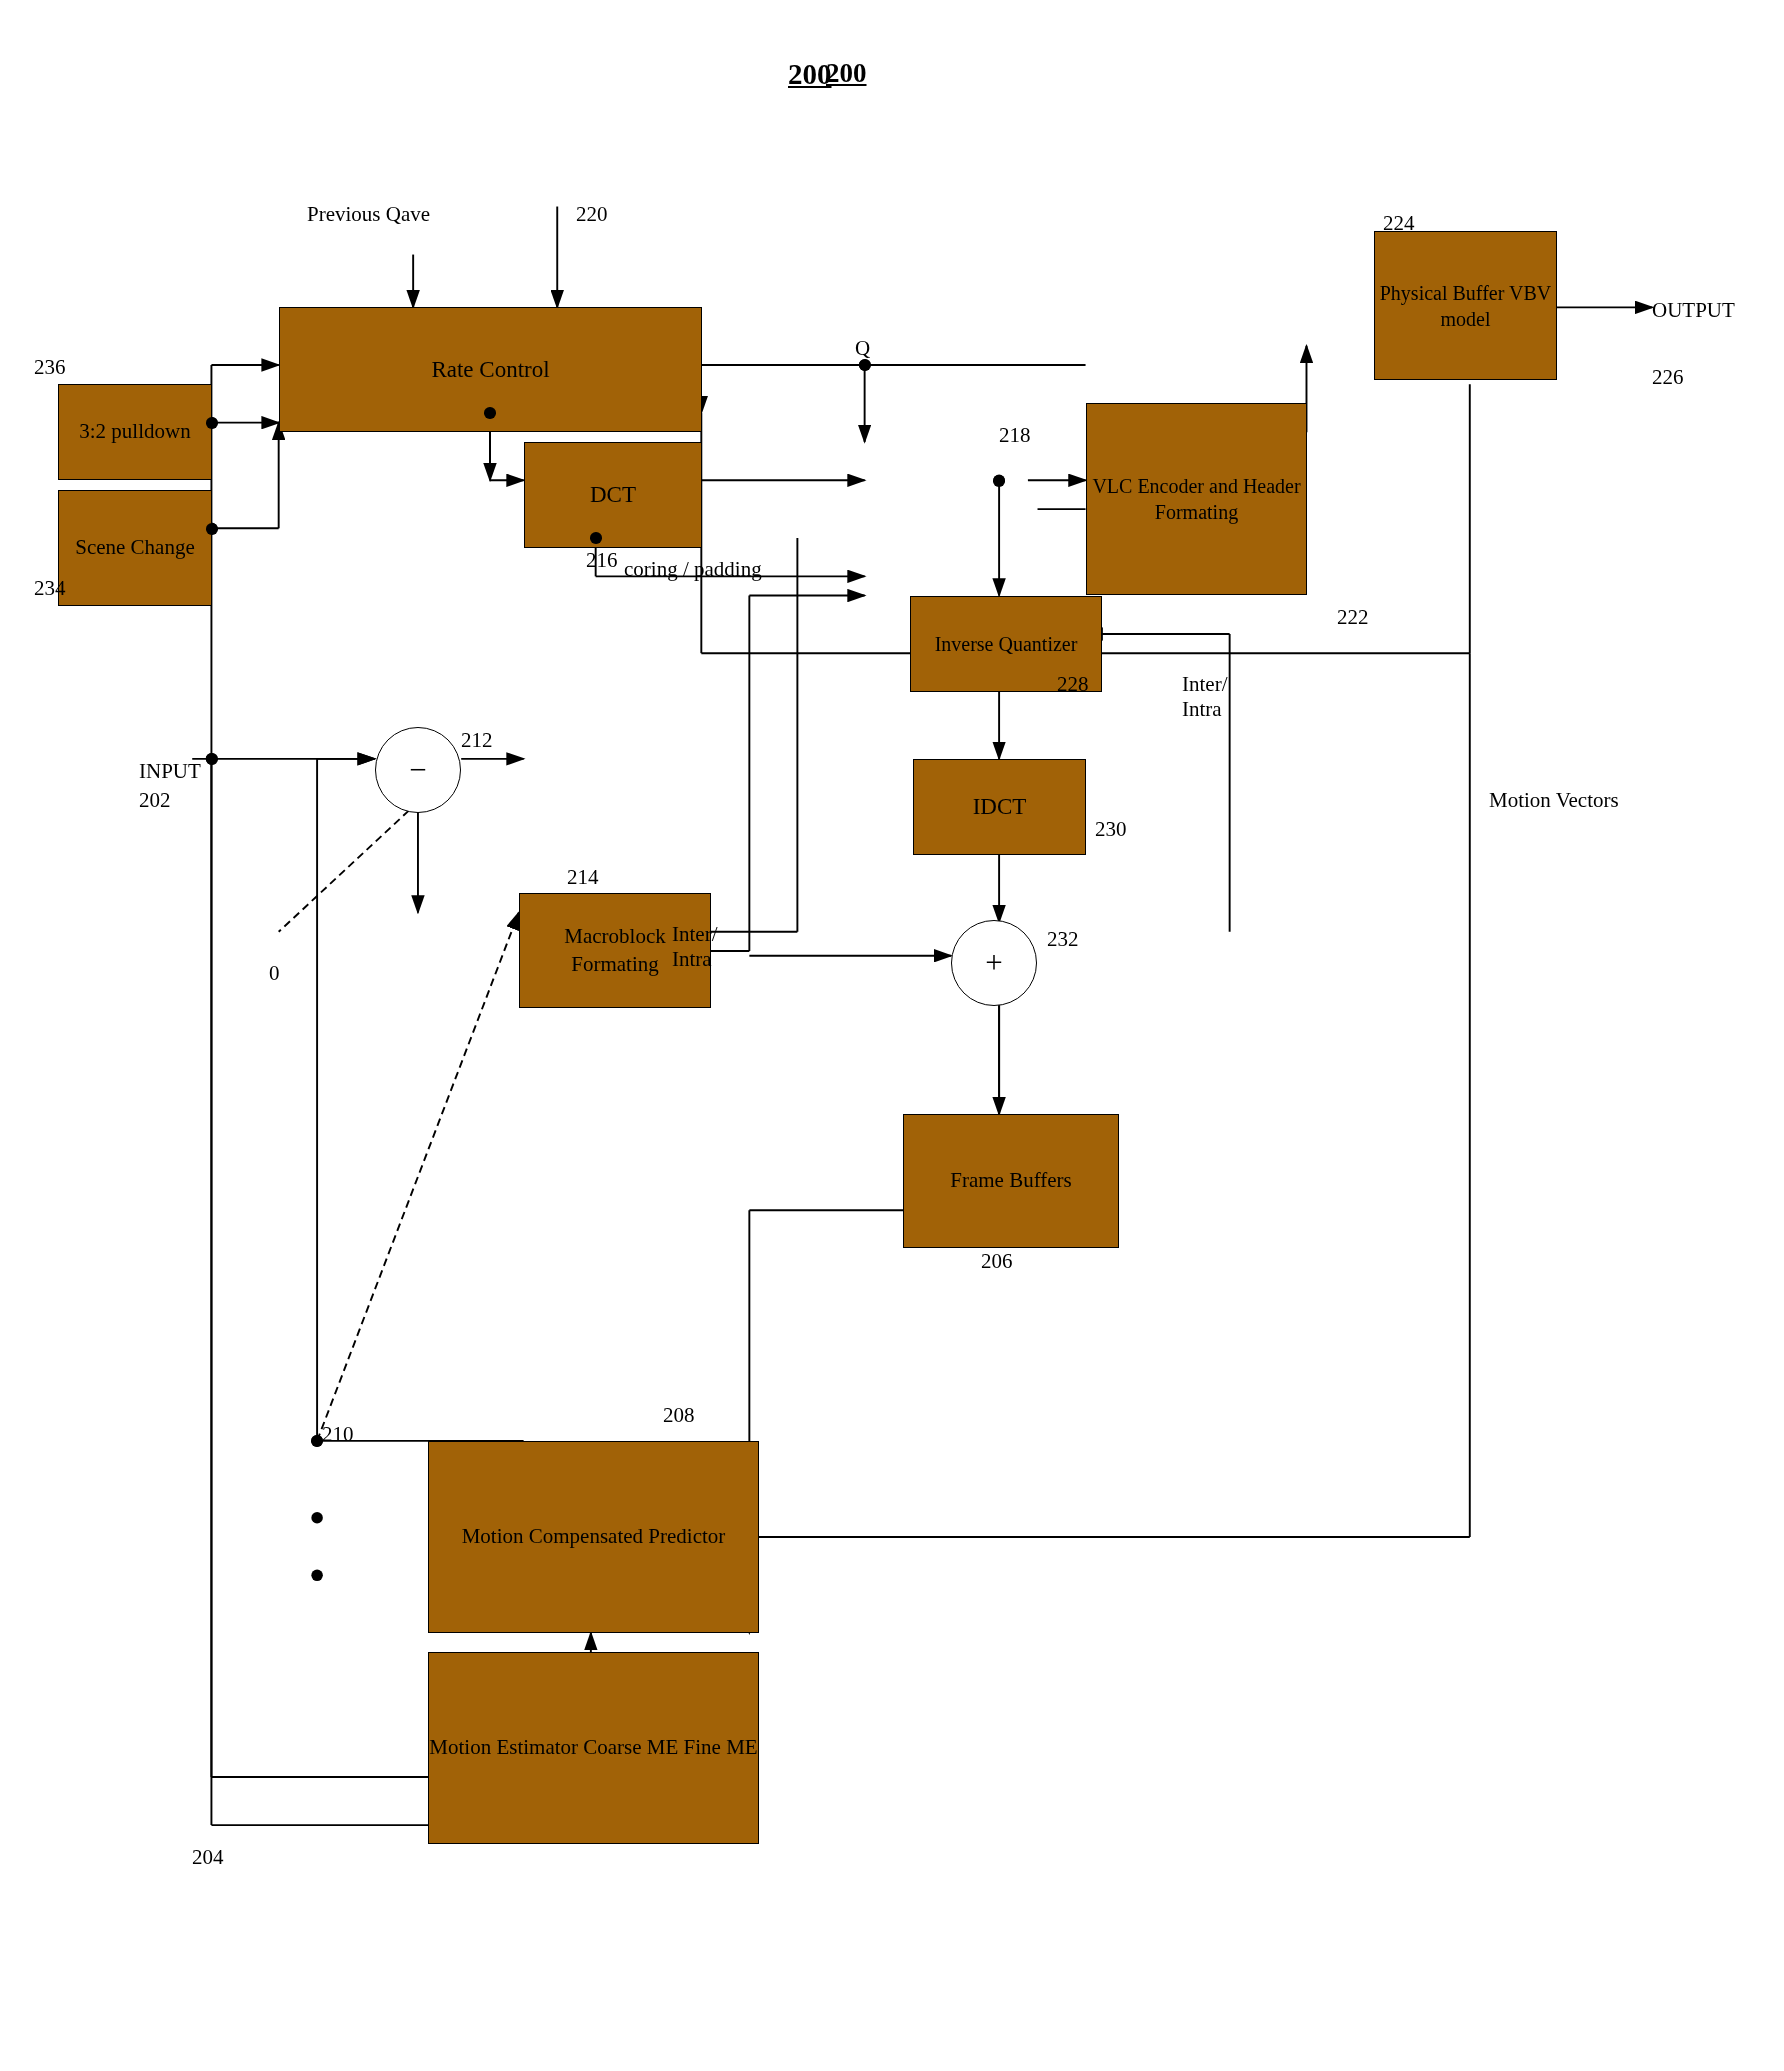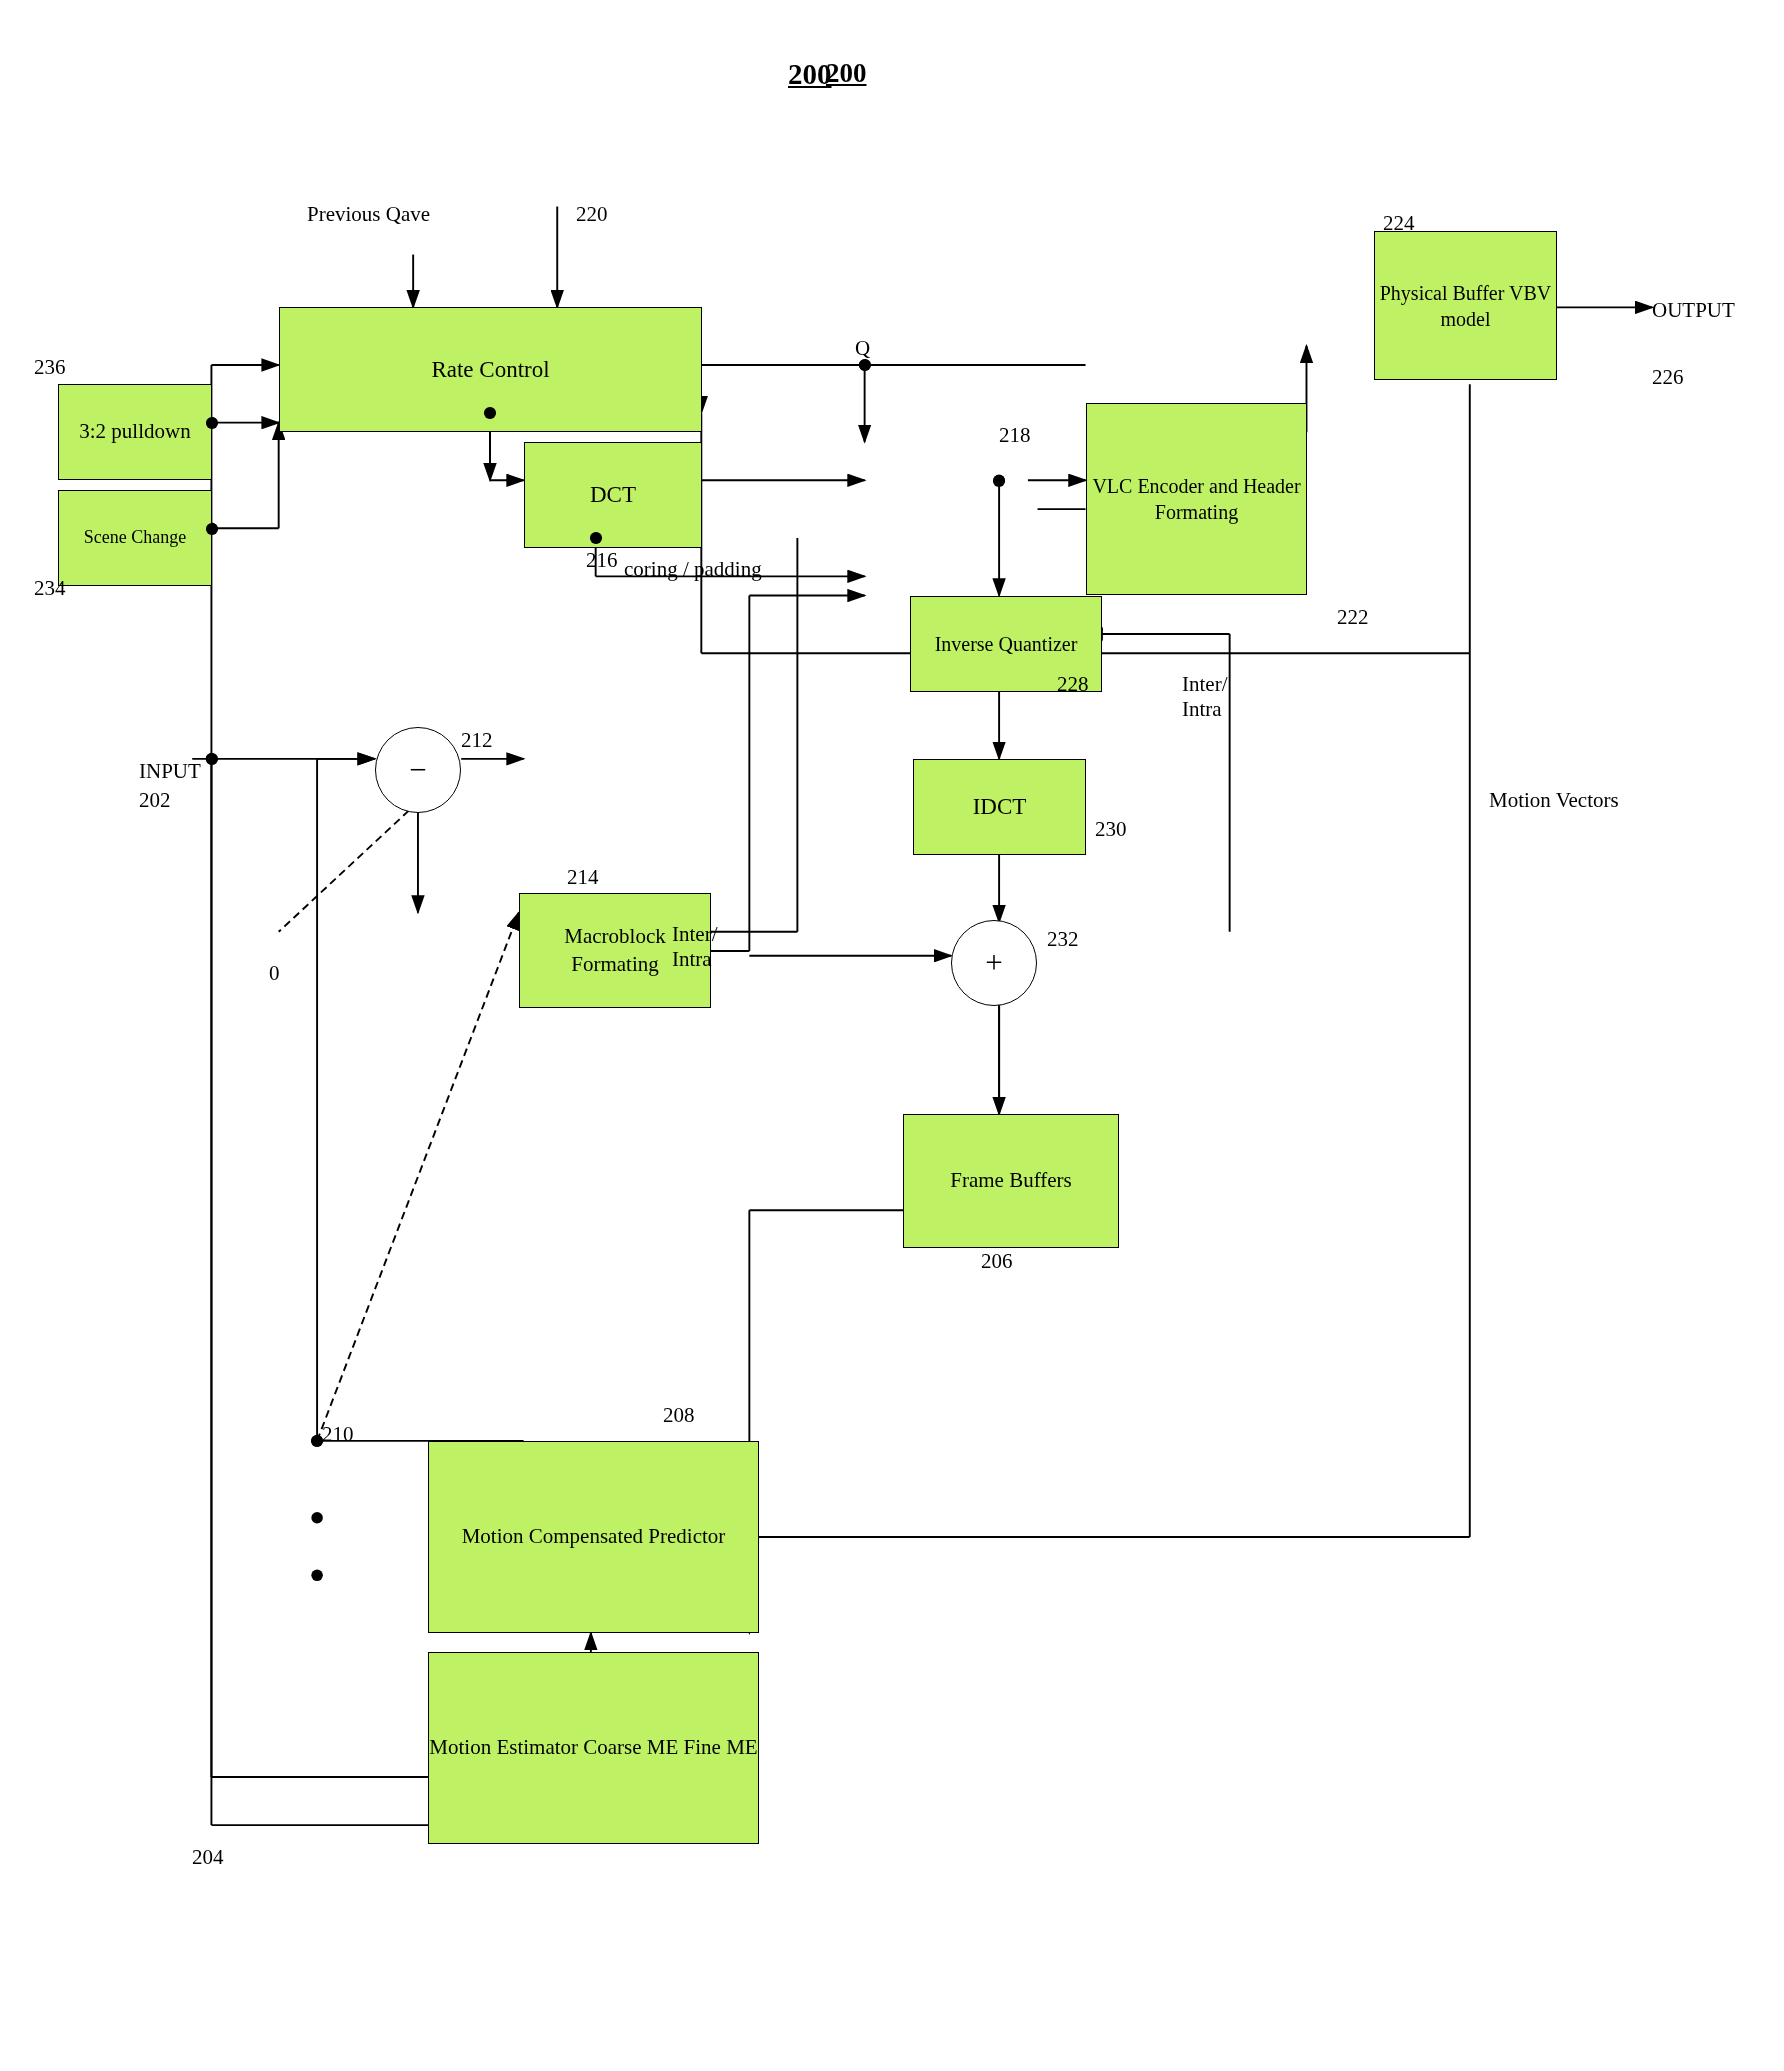--- a/index.html
+++ b/index.html
@@ -19,21 +19,21 @@
     }
     svg {
       position: absolute;
       top: 0; left: 0;
       width: 1784px;
       height: 2071px;
     }
     .block {
       position: absolute;
       border: 1.9px solid #000;
-      background: #bef264;
+      background: #a16207;
       display: flex;
       align-items: center;
       justify-content: center;
       text-align: center;
       font-size: 21px;
       line-height: 1.3;
     }
     .label {
       position: absolute;
       font-size: 21px;
@@ -212,21 +212,21 @@
 Buffers</div>
 
   <div class="block" style="left:428px; top:1652px; width:331px; height:192px; font-size:21px;">Motion
 Estimator
 Coarse ME
 Fine ME</div>
 
   <div class="block" style="left:58px; top:384px; width:154px; height:96px; font-size:21px;">3:2
 pulldown</div>
 
-  <div class="block" style="left:58px; top:490px; width:154px; height:96px; font-size:18px;">Scene
+  <div class="block" style="left:58px; top:490px; width:154px; height:116px; font-size:21px;">Scene
 Change</div>
 
   <div class="circle-node" style="left:375px; top:727px; width:86px; height:86px; font-size:31px;">−</div>
 
   <div class="circle-node" style="left:951px; top:920px; width:86px; height:86px; font-size:31px;">+</div>
 
   <div class="label" style="left:788px; top:58px; font-size:29px; font-weight:bold; text-decoration:underline;">200</div>
 
   <div class="label" style="left:307px; top:202px; font-size:21px;">
     <span>Previous

